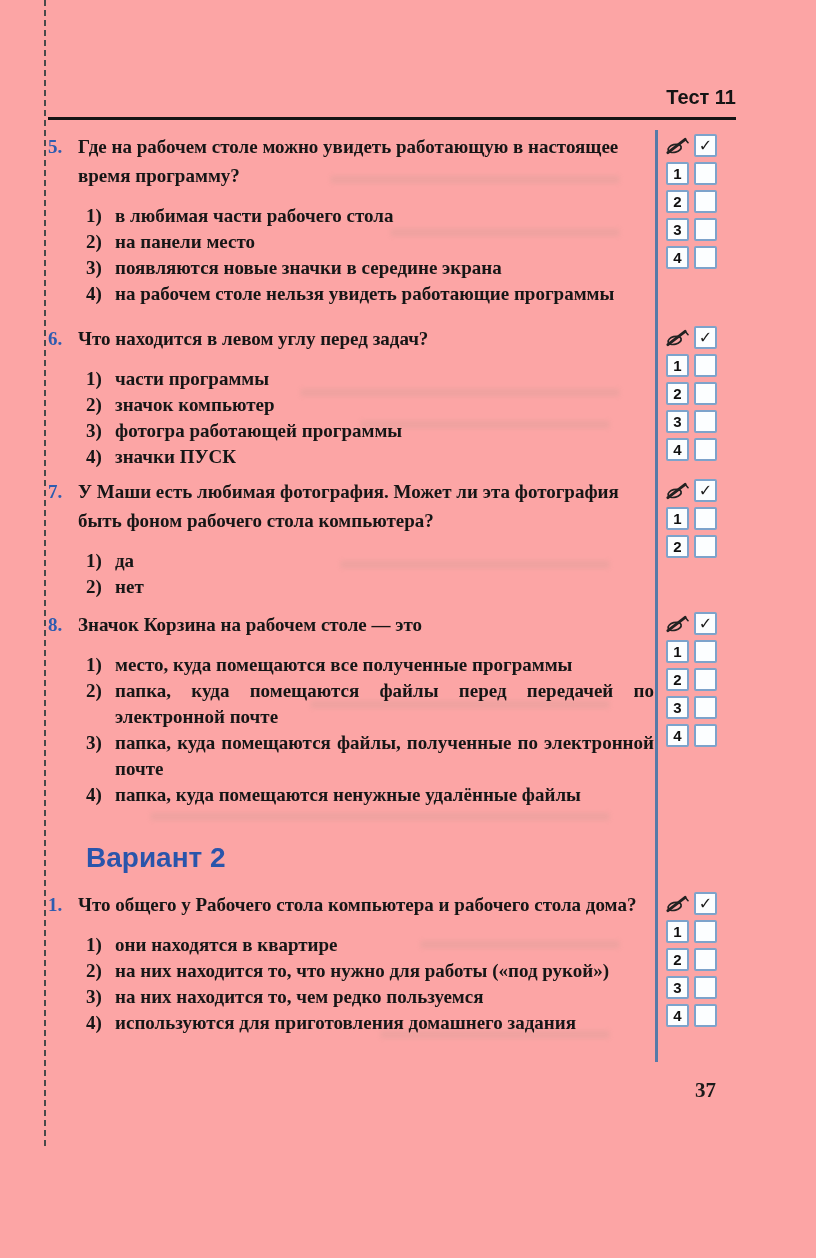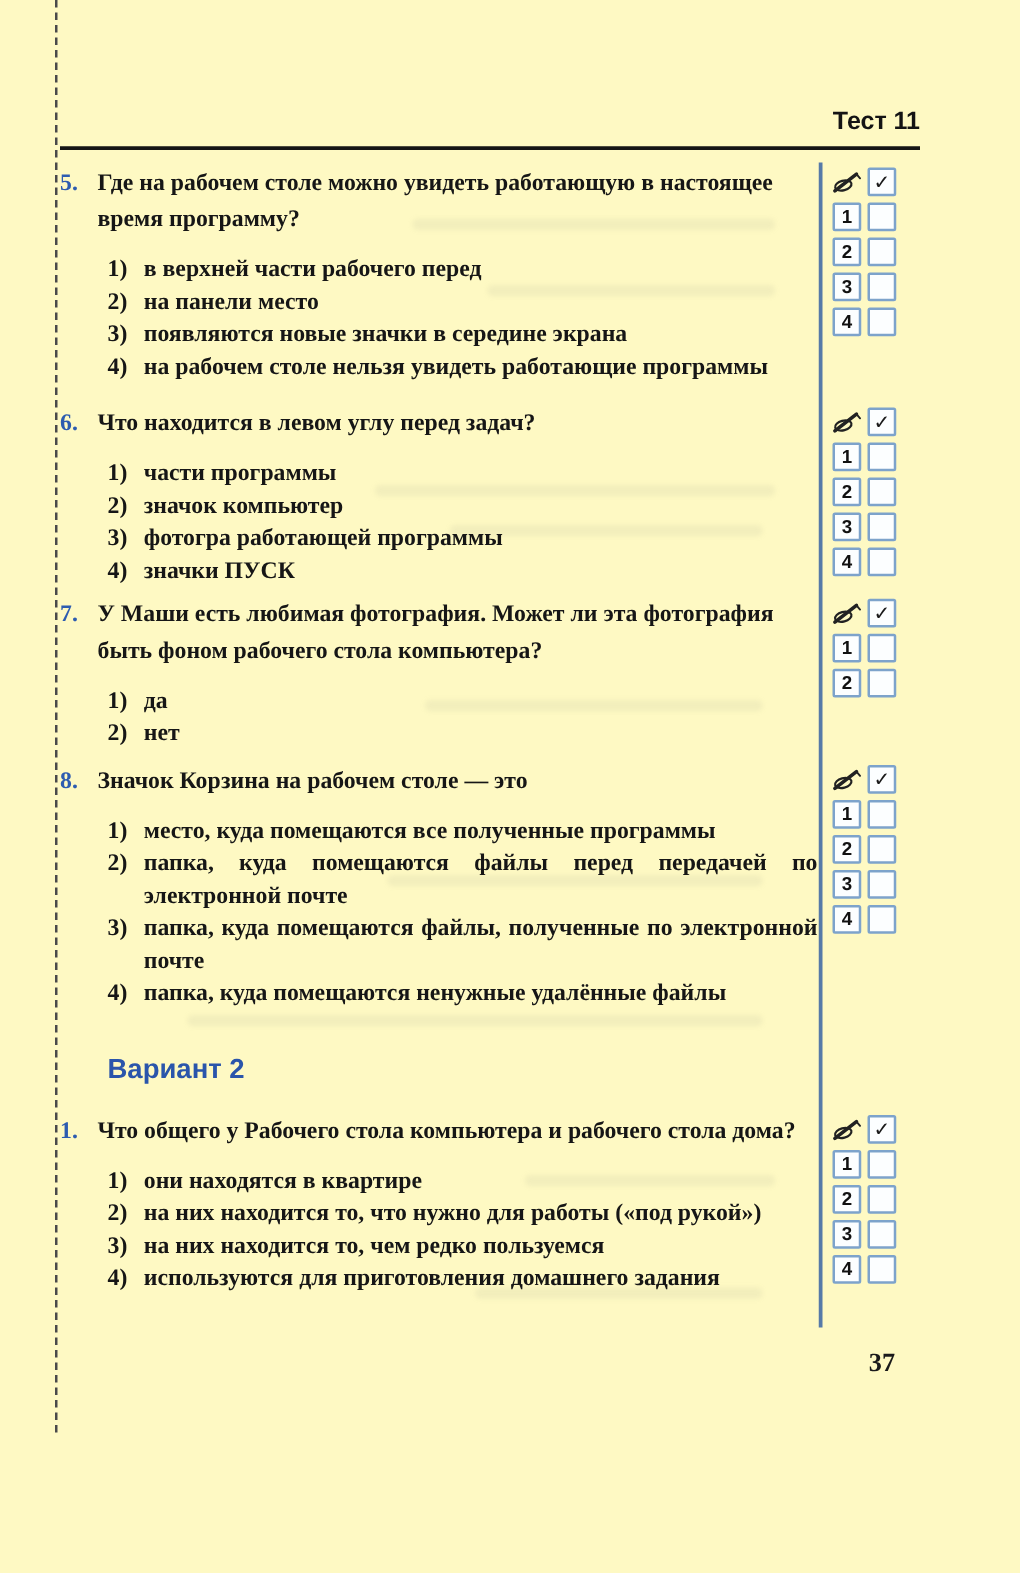--- a/index.html
+++ b/index.html
@@ -1,19 +1,19 @@
 <!DOCTYPE html>
 <html lang="ru"><head>
 <meta charset="utf-8">
 <style>
   html,body{margin:0;padding:0;background:#e8e8e8;}
   .page{
     position:relative;
     width:816px;height:1258px;
-    background:#fef9c3;
+    background:#fca5a5;
     overflow:hidden;
     font-family:"Liberation Serif","DejaVu Serif",serif;
     color:#1a1a1a;
     margin:0 auto;
   }
   
   .dotted-rule{
     position:absolute;left:44px;top:0;height:1146px;width:0;
     border-left:2px dashed #4a4a4a;
   }
@@ -55,21 +55,21 @@
   }
   .opt-text{
     flex:1;margin-left:8px;
     font-weight:700;font-size:19px;line-height:26px;color:#161616;
     text-align:justify;
   }
   
   .variant-heading{
     position:absolute;left:86px;top:842px;
     font-family:"Liberation Sans","DejaVu Sans",sans-serif;
-    font-weight:700;font-size:22px;color:#2a55ab;
+    font-weight:700;font-size:28px;color:#2a55ab;
   }
   
   .agrid{position:absolute;left:666px;width:56px;}
   .arow{display:flex;gap:5px;margin-bottom:5px;}
   .acell{
     width:23px;height:23px;box-sizing:border-box;
     display:flex;align-items:center;justify-content:center;
   }
   .box{
     border:2px solid #7da3cb;border-radius:2px;background:#fcfeff;
@@ -116,21 +116,21 @@
   <div class="divider-v"></div>
 
   <div class="q" style="top:132px">
     <div class="q-head">
       <span class="q-num">5.</span>
       <span class="q-text">Где на рабочем столе можно увидеть работающую в настоя­щее время программу?</span>
     </div>
     <div class="options">
       <div class="opt">
         <span class="opt-label">1)</span>
-        <span class="opt-text">в верхней части рабочего перед</span>
+        <span class="opt-text">в любимая части рабочего стола</span>
       </div>
       <div class="opt">
         <span class="opt-label">2)</span>
         <span class="opt-text">на панели место</span>
       </div>
       <div class="opt">
         <span class="opt-label">3)</span>
         <span class="opt-text">появляются новые значки в середине экрана</span>
       </div>
       <div class="opt">

